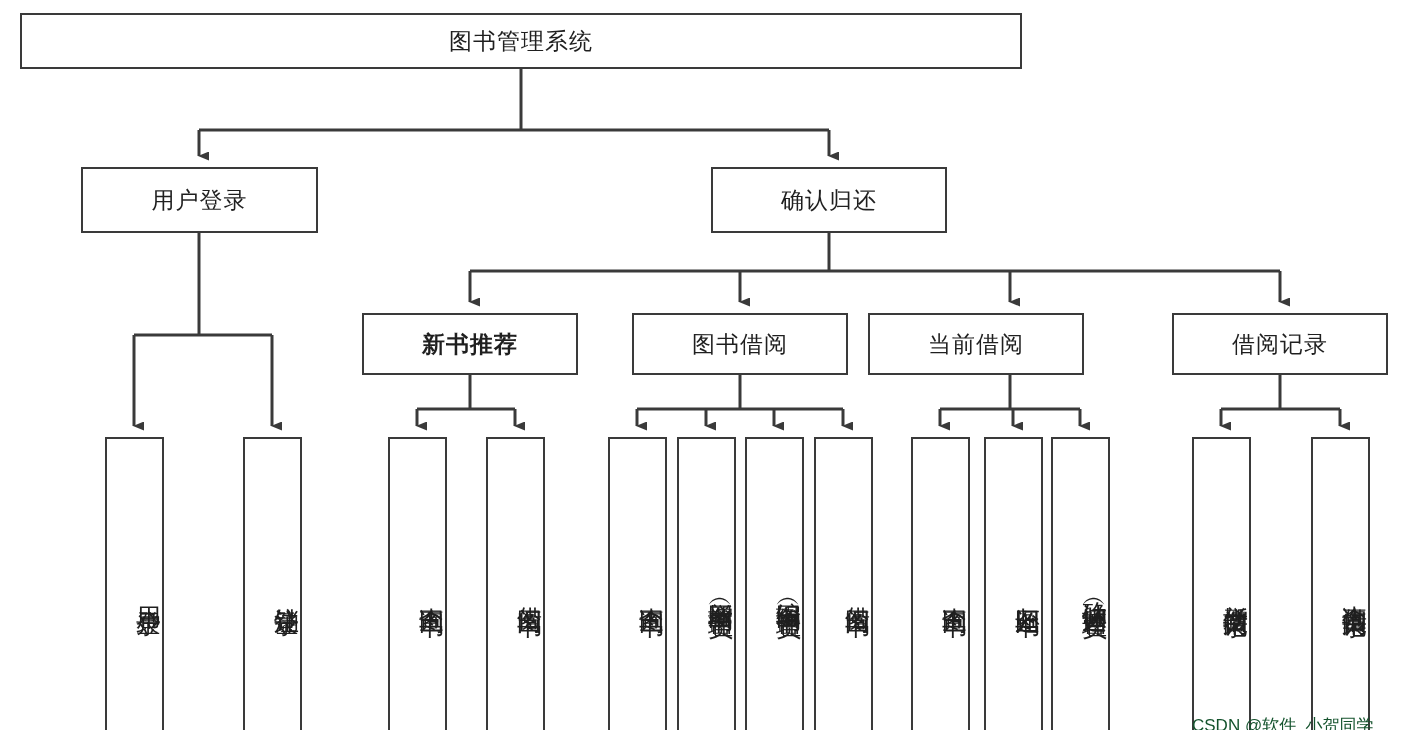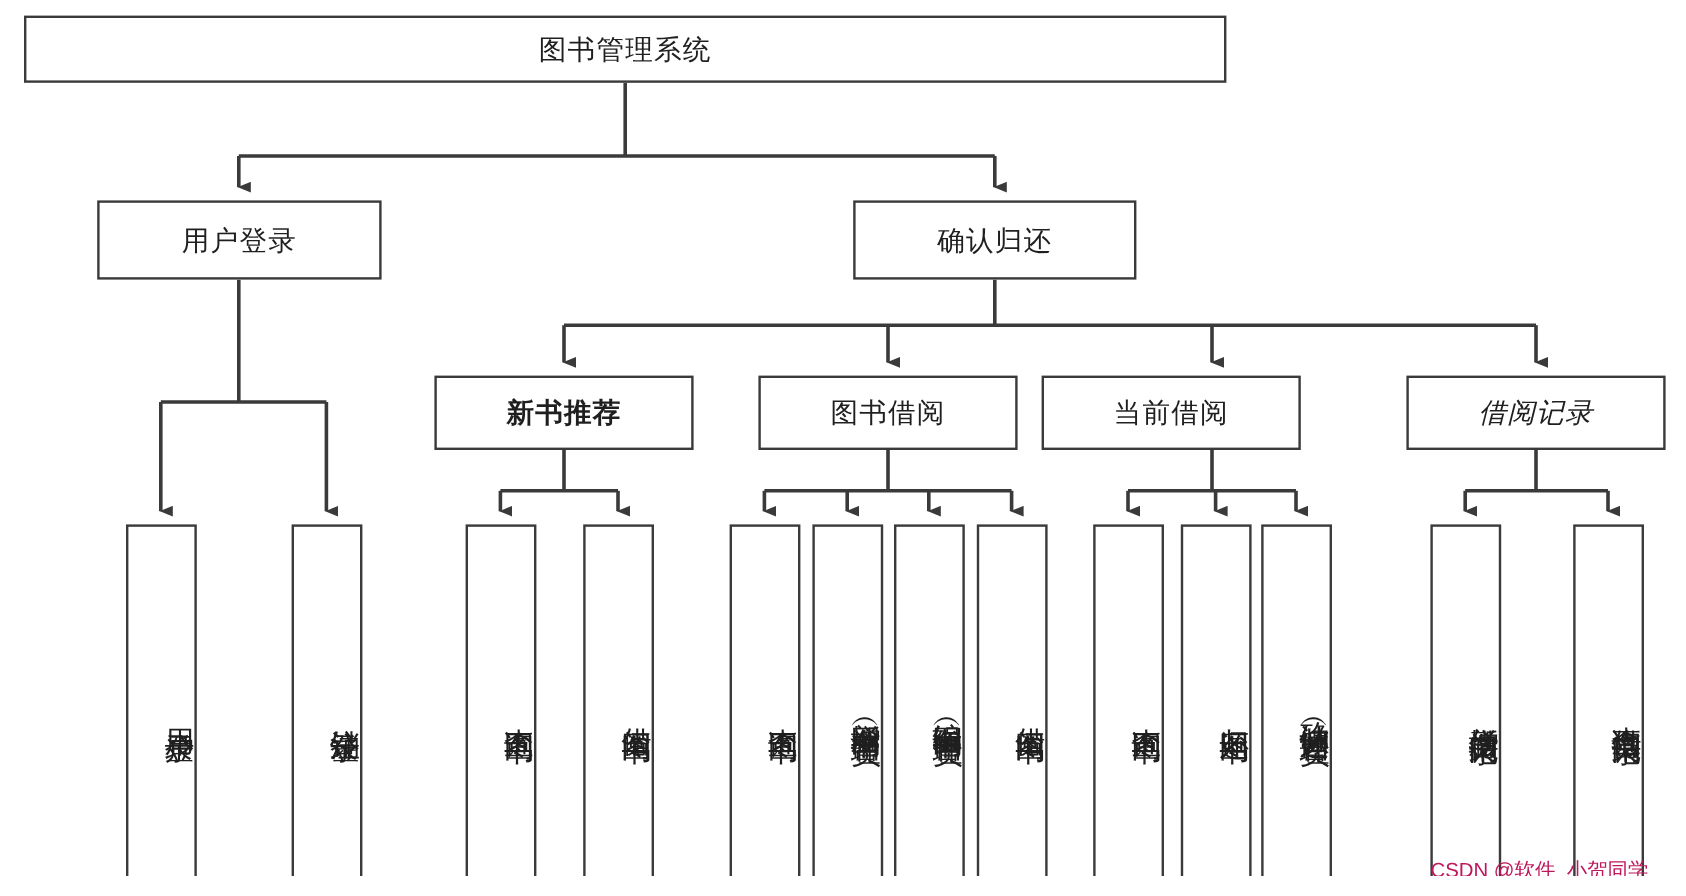--- a/index.html
+++ b/index.html
@@ -50,21 +50,21 @@
   .node.vert .txt {
     writing-mode: vertical-rl;
     text-orientation: upright;
     white-space: nowrap;
   }
   .watermark {
     position: absolute;
     left: 1192px;
     top: 714px;
     font-size: 17px;
-    color: #be185d;
+    color: #14532d;
     white-space: nowrap;
     font-family: "Liberation Sans", "DejaVu Sans", sans-serif;
   }
 </style>
 </head>
 <body>
 
 <div id="canvas">
 
   <svg class="edges" viewBox="0 0 1405 747">
@@ -122,21 +122,21 @@
       </div>
       <div class="node horiz" style="left: 362px; top: 313px; width: 216px; height: 62px; font-weight: bold;">
         <span class="txt">新书推荐</span>
       </div>
       <div class="node horiz" style="left: 632px; top: 313px; width: 216px; height: 62px;">
         <span class="txt">图书借阅</span>
       </div>
       <div class="node horiz" style="left: 868px; top: 313px; width: 216px; height: 62px;">
         <span class="txt">当前借阅</span>
       </div>
-      <div class="node horiz" style="left: 1172px; top: 313px; width: 216px; height: 62px; font-style: italic;">
+      <div class="node horiz" style="left: 1172px; top: 313px; width: 216px; height: 62px;">
         <span class="txt">借阅记录</span>
       </div>
       <div class="node vert" style="left: 105px; top: 437px; width: 59px; height: 297px;">
         <span class="txt">用户登录</span>
       </div>
       <div class="node vert" style="left: 243px; top: 437px; width: 59px; height: 297px;">
         <span class="txt">注销登录</span>
       </div>
       <div class="node vert" style="left: 388px; top: 437px; width: 59px; height: 297px;">
         <span class="txt">查询图书</span>

